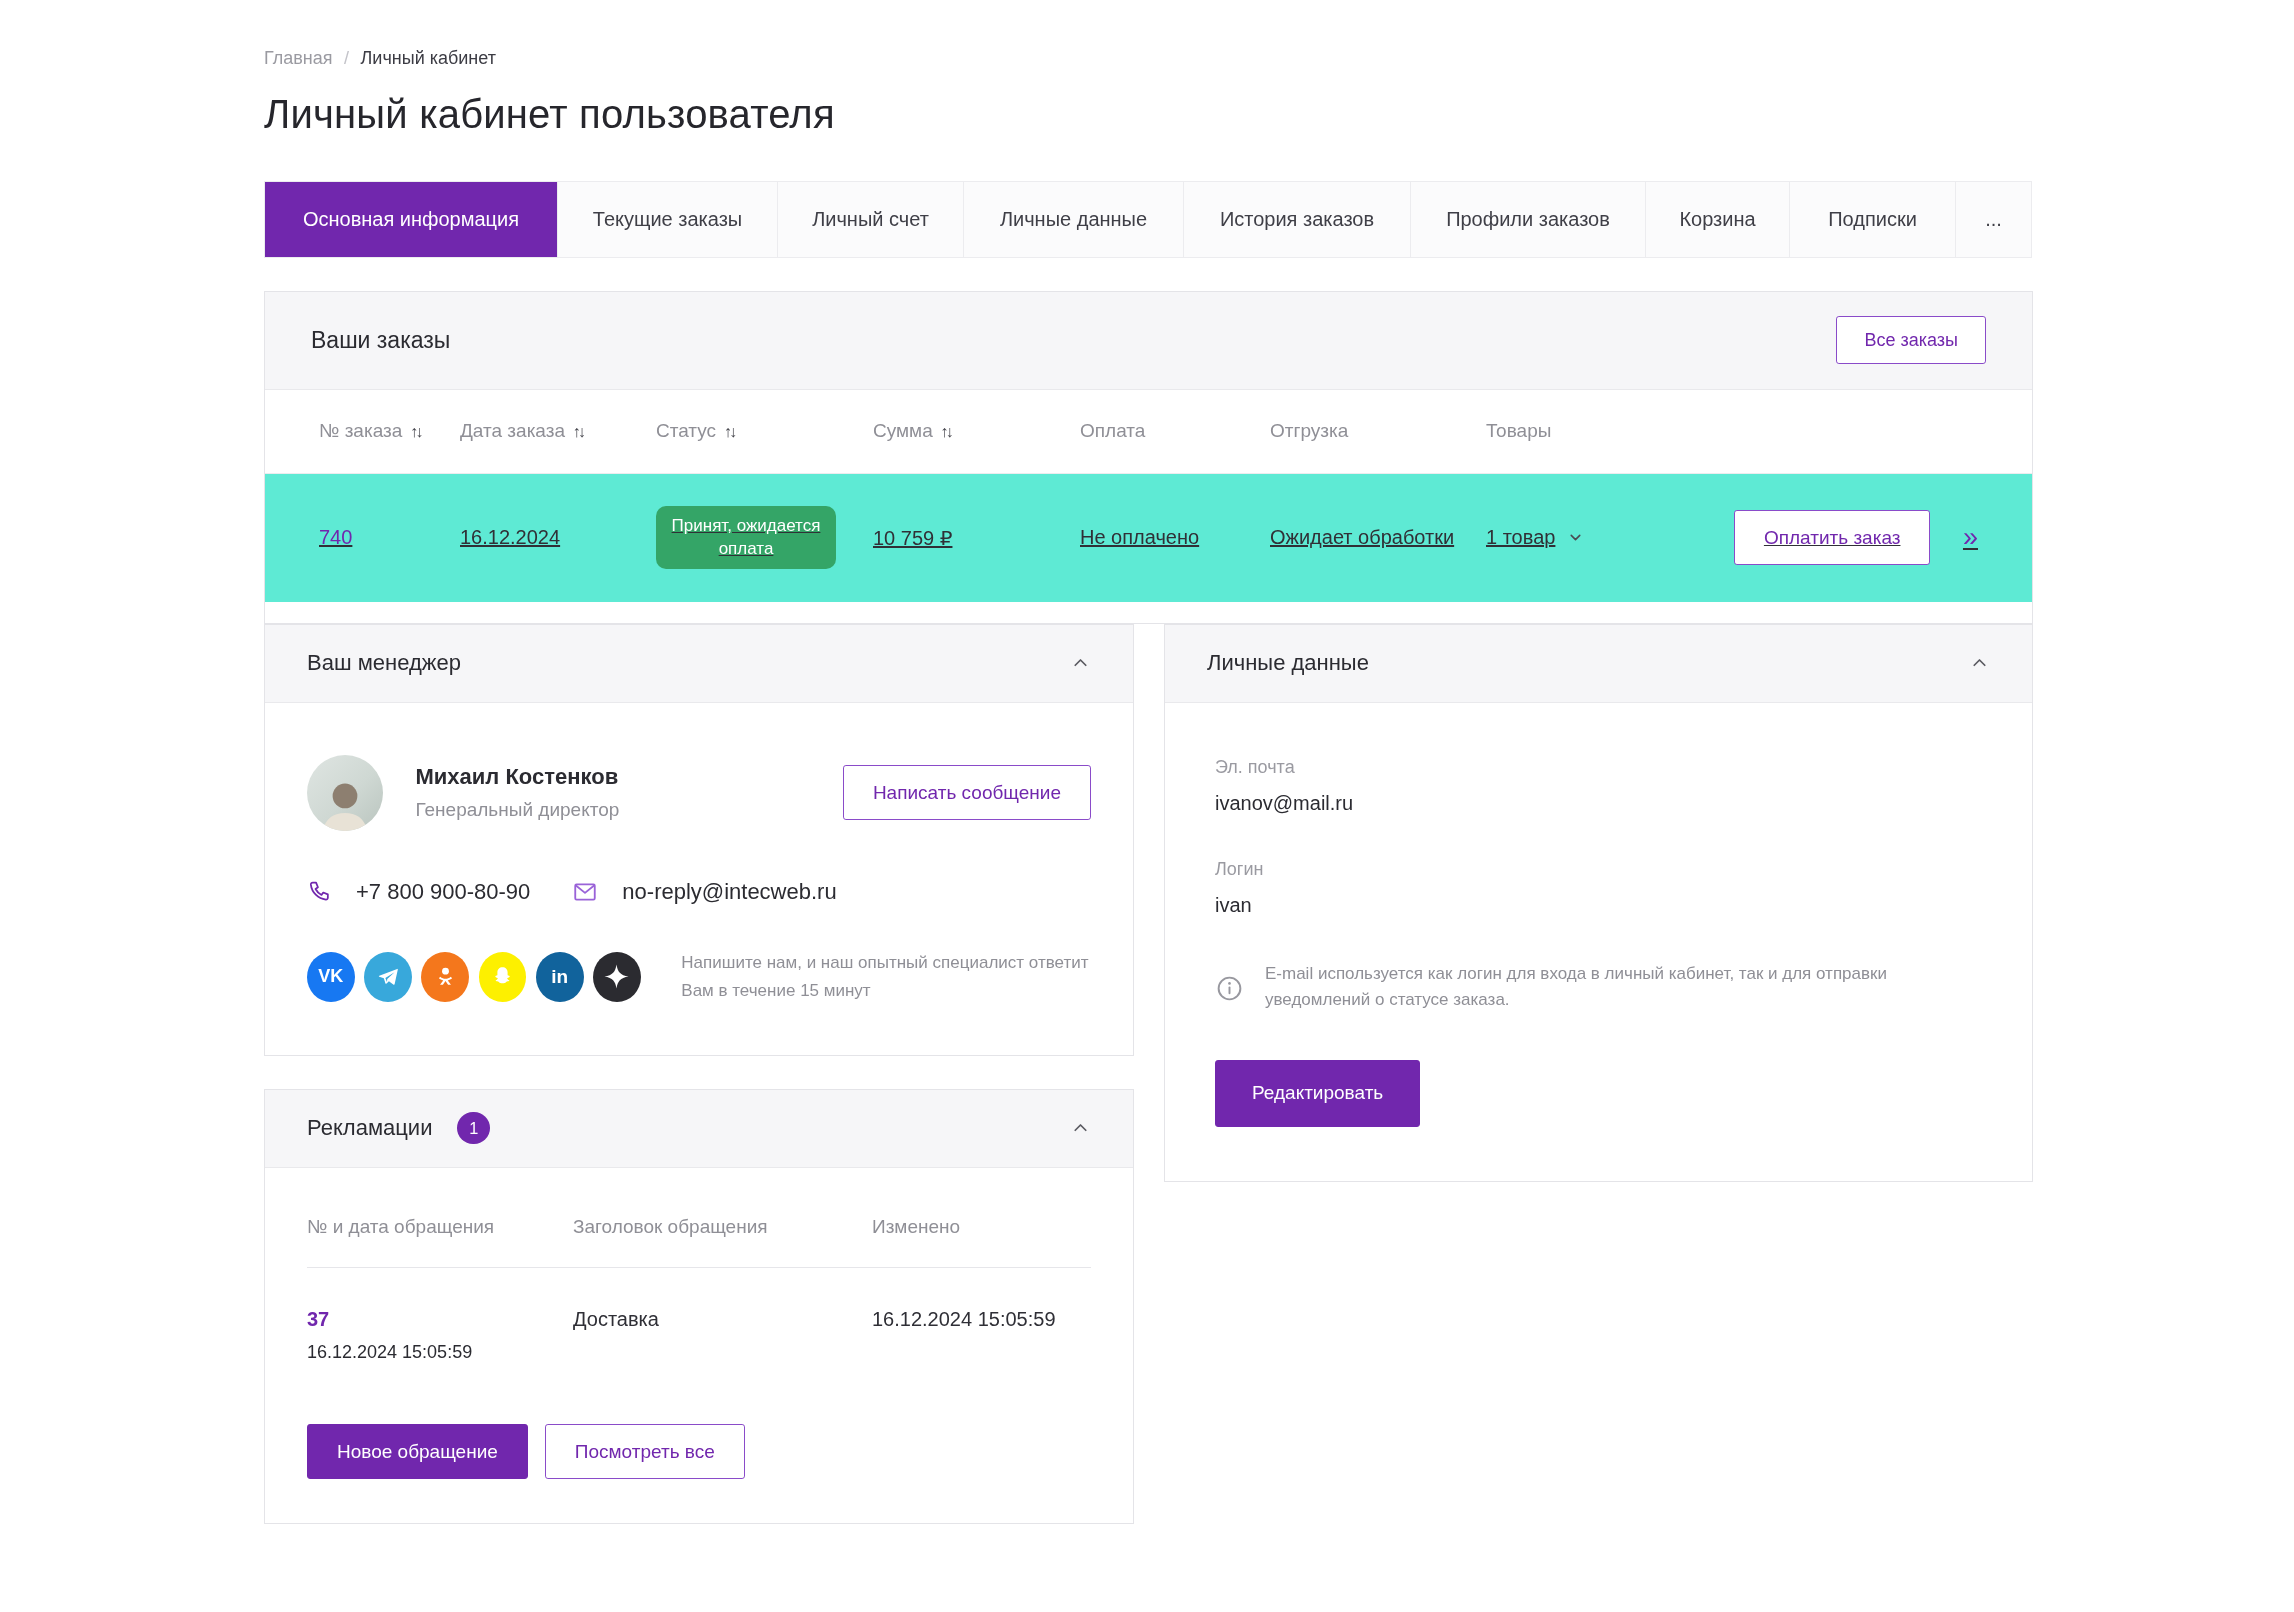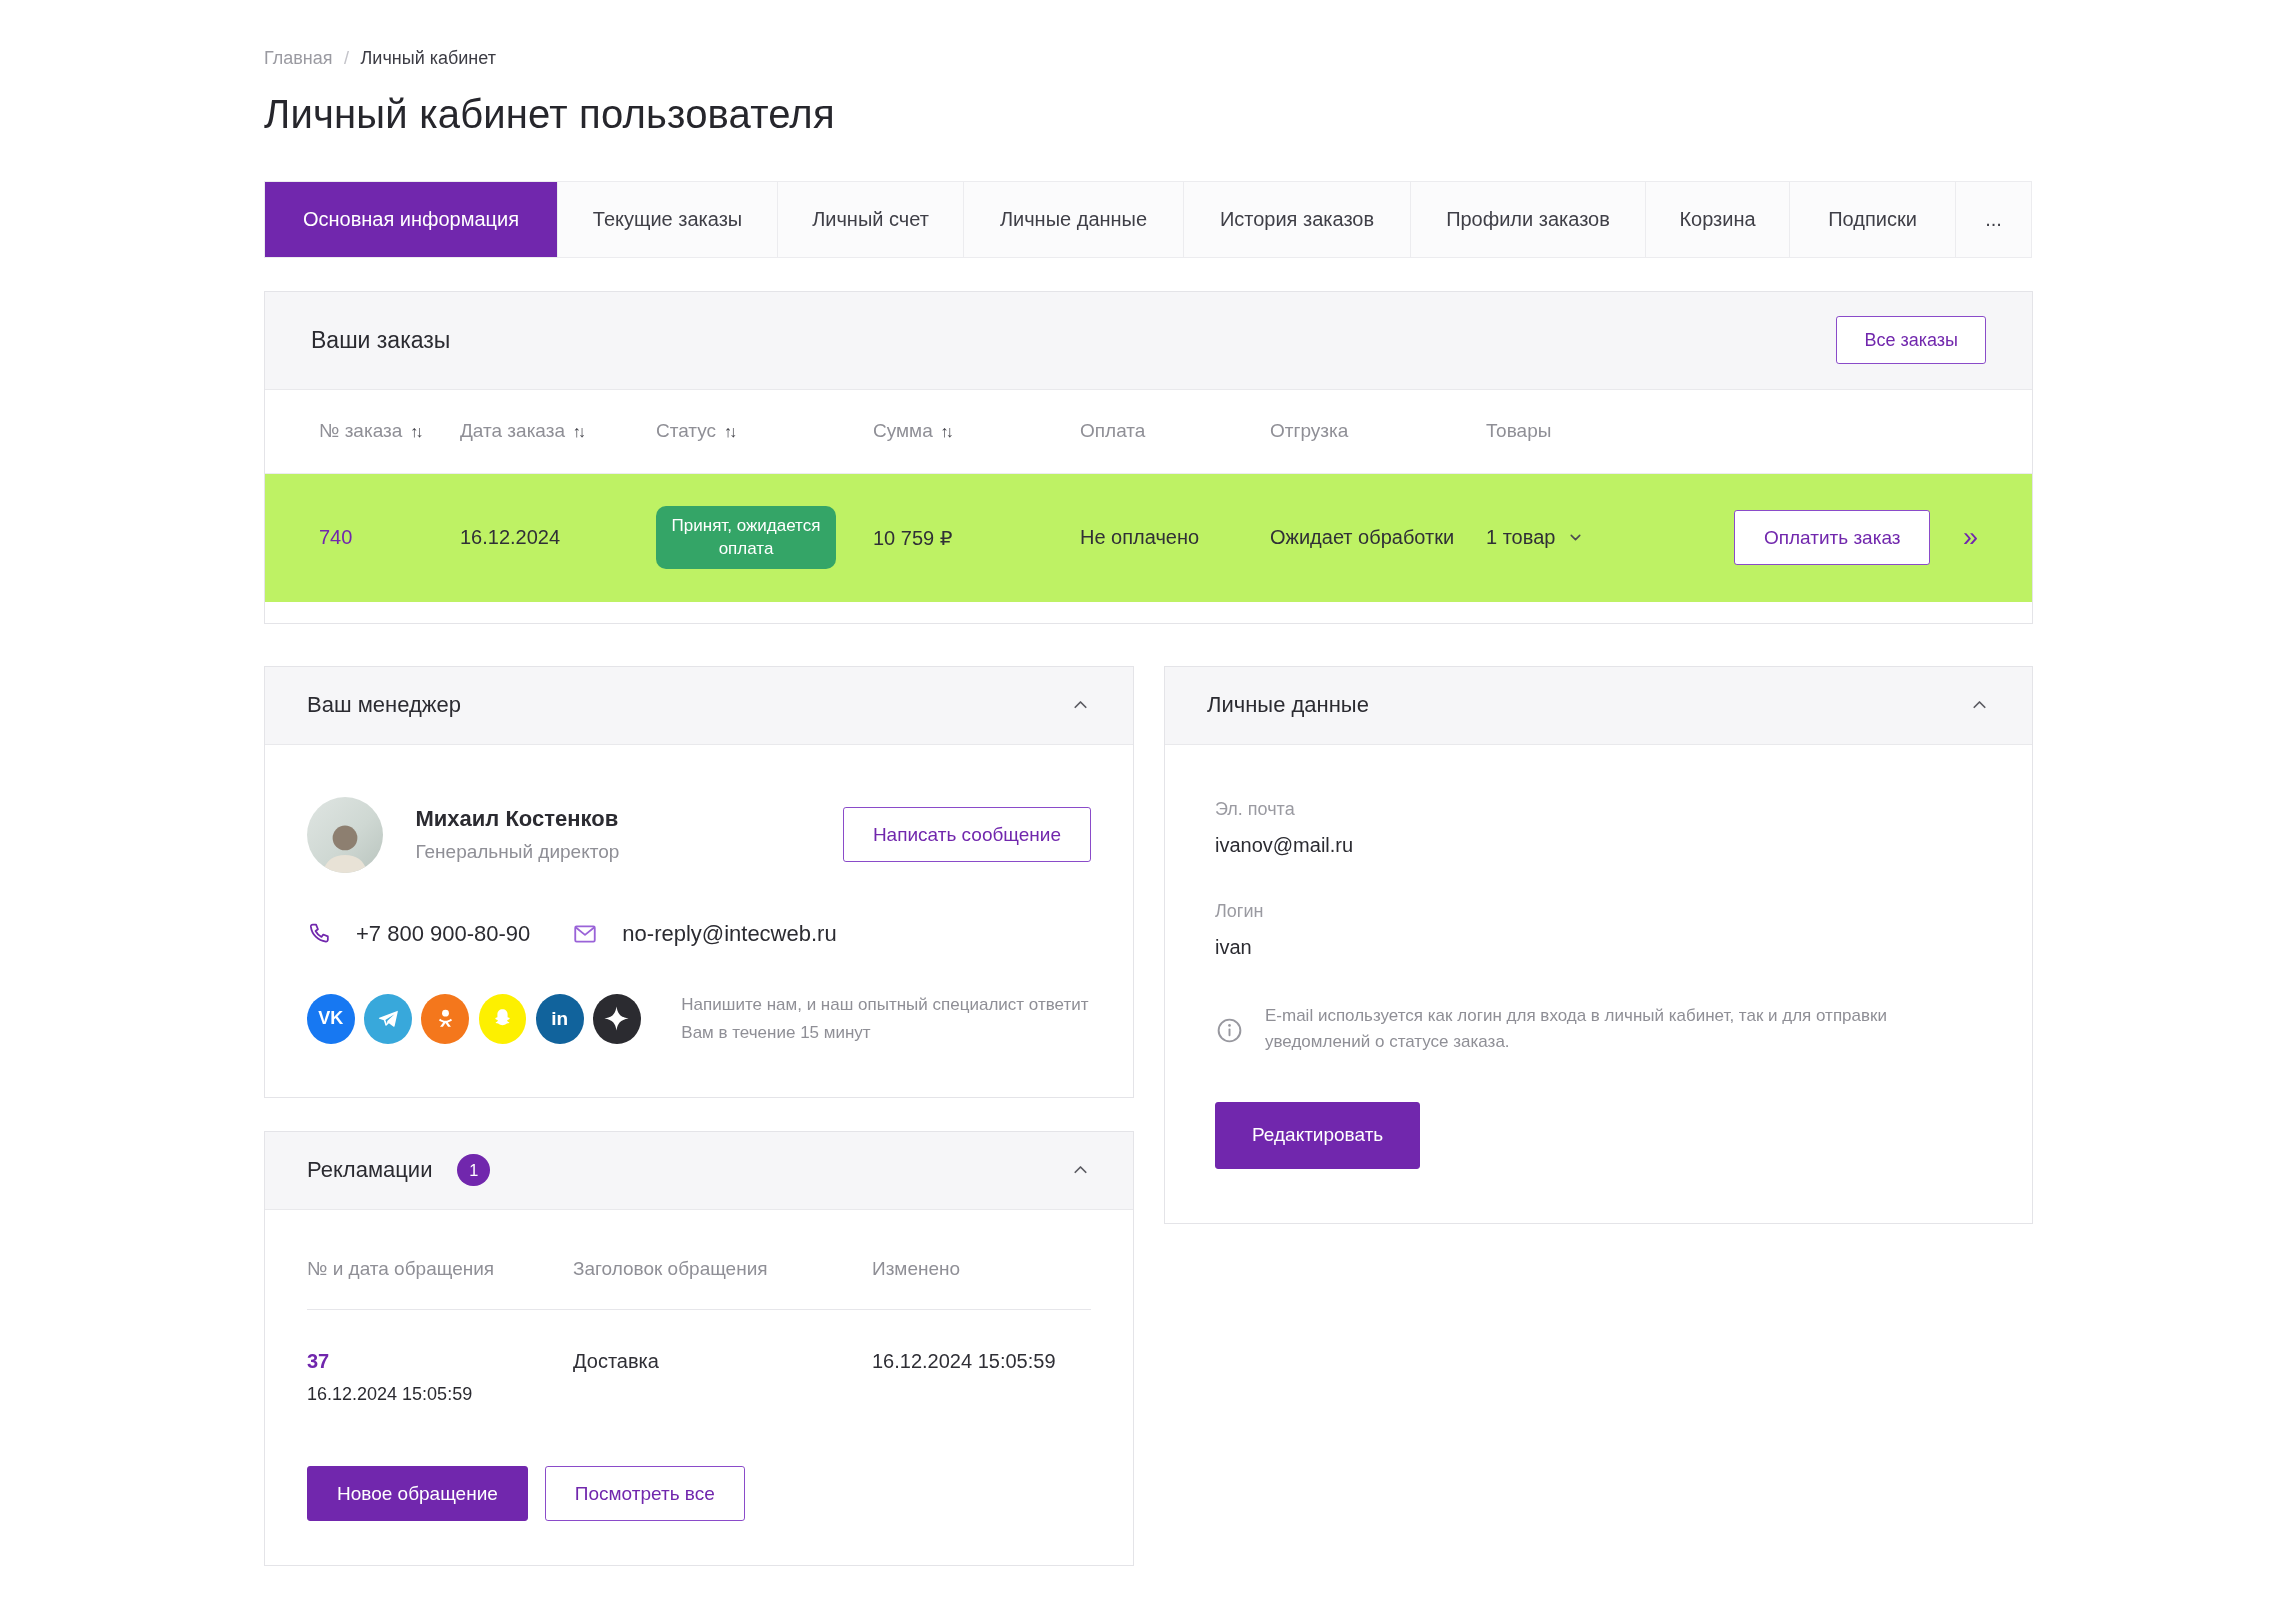--- a/index.html
+++ b/index.html
@@ -55,36 +55,36 @@
   .orders .panel-head { height:98px; }
   .otable-head {
     display:grid; grid-template-columns:141px 196px 217px 207px 190px 216px 182px 1fr;
     padding:0 54px; height:84px; align-items:center; background:#ffffff;
     border-bottom:1px solid #ececef; color:#8f8f96; font-size:19px;
   }
   .oh { display:flex; align-items:center; gap:7.6px; }
   .sort { color:#45454c; font-size:16.3px; letter-spacing:-2.9px; cursor:pointer; padding-right:2.9px; }
   .otable-row {
     display:grid; grid-template-columns:141px 196px 217px 207px 190px 216px 182px 1fr;
-    padding:0 54px; min-height:128px; align-items:center; background:#bef264;
-    color:#303036; font-size:20px;
+    padding:0 54px; min-height:128px; align-items:center; background:#5eead4;
+    color:#303036; font-size:20px;text-decoration:underline;
   }
   .orders-footer { height:21px; background:#ffffff; }
   .order-link { color:var(--accent); cursor:pointer; }
   .status-badge {
     background:var(--green); color:#ffffff; font-size:17px; font-weight:500;
     border-radius:10px; padding:9.6px 11.5px; width:180px; text-align:center; line-height:1.3;
   }
   .goods-cell { display:flex; align-items:center; gap:11.5px; }
   .chev-down { width:17px; height:17px; cursor:pointer; }
   .row-actions { display:flex; align-items:center; justify-content:flex-end; gap:32.5px; }
   .more-link { color:var(--accent); font-size:27px; line-height:1; cursor:pointer; font-weight:500; }
 
   
-  .cols { margin-top:42px; display:flex; gap:30px; align-items:flex-start; }
+  .cols { display:flex; gap:30px; align-items:flex-start; }
   .col-left  { width:870px; }
   .col-right { width:870px; }
   .card .panel-head { height:78px; padding:0 42px; background:#f6f6f8; }
   .card .panel-title { font-size:22px; }
 
   
   .manager-body { padding:52px 42px 50px 42px; }
   .mgr-top { display:flex; align-items:center; }
   .avatar {
     width:76px; height:76px; border-radius:50%; overflow:hidden; flex:0 0 76px;

